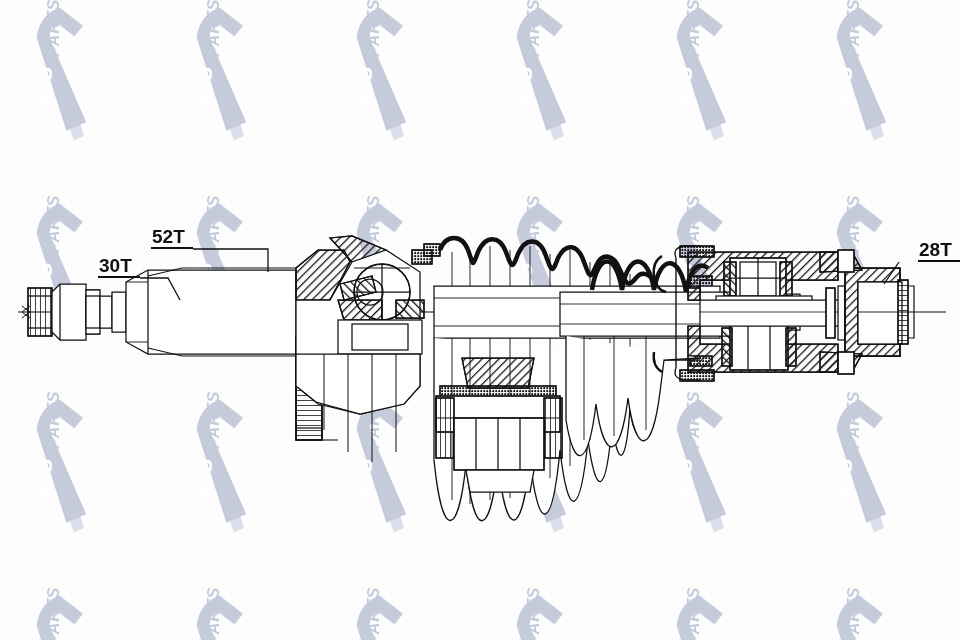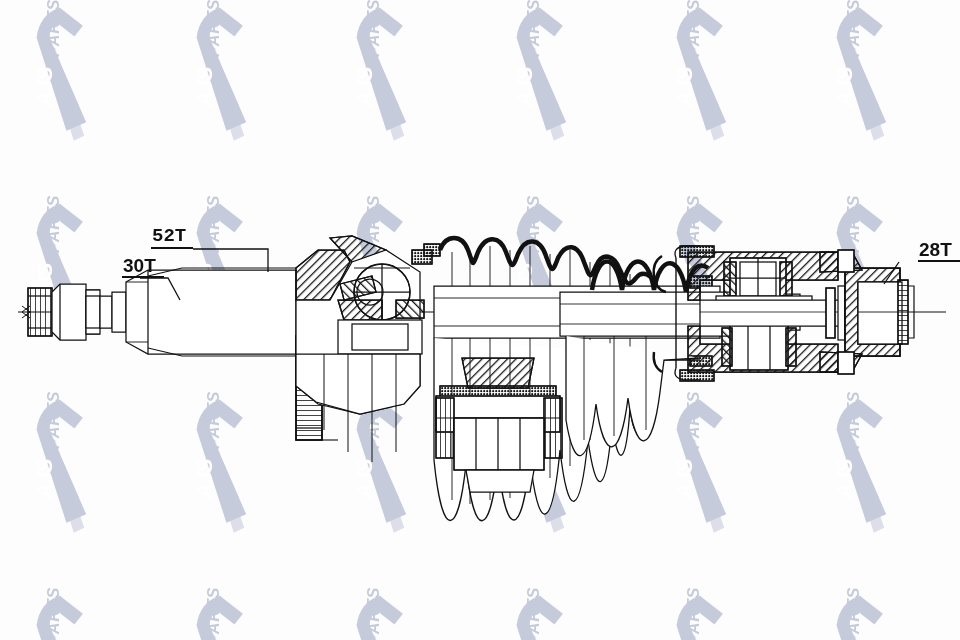--- a/index.html
+++ b/index.html
@@ -43,23 +43,23 @@
     color:#111111;
     line-height:1;
     white-space:nowrap;
   }
   .callout .txt{display:block;padding:0 1px 1px 1px;}
   .callout .rule{
     display:block;
     height:2px;
     background:#111111;
   }
-  #callout-30t{left:98px;top:256px;margin-left:24px;}
+  #callout-30t{left:98px;top:256px;}
   #callout-30t .rule{width:42px;}
-  #callout-52t{left:151px;top:227px;font-family:Liberation Mono, monospace;}
+  #callout-52t{left:151px;top:227px;}
   #callout-52t .rule{width:42px;}
   #callout-28t{left:899px;top:240px;}
   #callout-28t .rule{width:42px;}
 </style>
 </head>
 <body>
 
 <div id="stage">
 
   <div id="watermark-layer">

